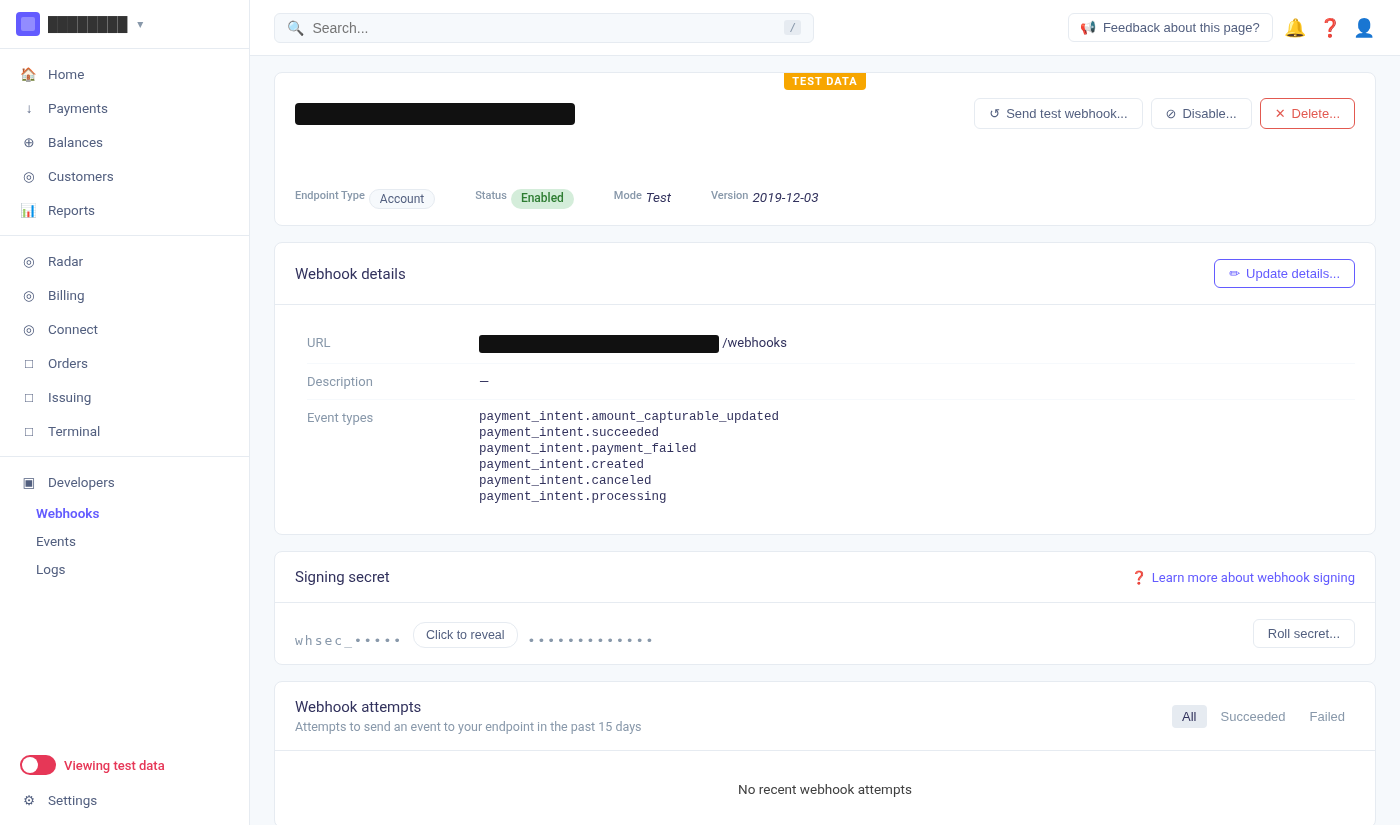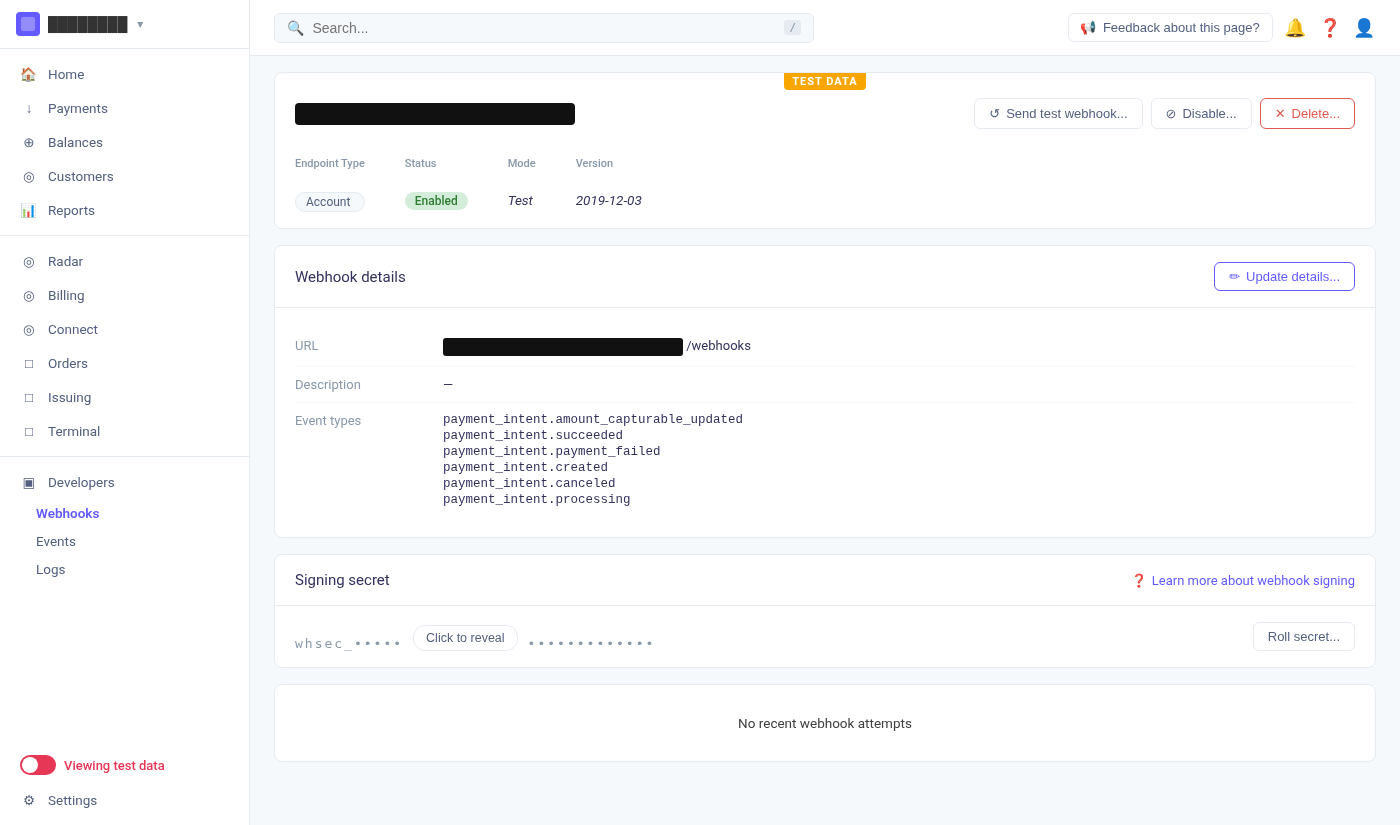--- a/index.html
+++ b/index.html
@@ -46,28 +46,28 @@
 
     
     .page-header-card { background: #fff; border: 1px solid #e6ebf1; border-radius: 8px; margin: 16px 24px 0; }
     .test-data-banner { background: #f7a600; color: #fff; text-align: center; font-size: 11px; font-weight: 700; padding: 2px 8px; border-radius: 0 0 4px 4px; display: inline-block; margin: 0 auto; letter-spacing: 1px; position: relative; }
     .page-title-area { display: flex; align-items: center; justify-content: space-between; padding: 8px 20px 16px; }
     .page-title-blacked { height: 22px; width: 280px; background: #111; border-radius: 4px; }
     .header-actions { display: flex; align-items: center; gap: 8px; }
     .btn { display: flex; align-items: center; gap: 6px; padding: 7px 14px; border-radius: 6px; cursor: pointer; font-size: 13px; font-weight: 500; border: 1px solid #e6ebf1; background: #fff; color: #525f7f; }
     .btn-danger { color: #e25950; border-color: #e25950; }
     .meta-row { display: flex; gap: 40px; padding: 12px 20px 16px; }
-    .meta-item { display: flex; flex-direction: column; gap: 22px; }
+    .meta-item { display: flex; flex-direction: row; gap: 4px; margin-top: 32px; }
     .meta-label { font-size: 11px; color: #8898aa; font-weight: 500; }
     .meta-value { font-size: 13.5px; color: #32325d; font-style: italic; }
     .badge-enabled { background: #d4edda; color: #2e7d32; font-size: 12px; padding: 2px 10px; border-radius: 12px; font-weight: 500; display: inline-block; }
     .badge-account { background: #f6f9fc; border: 1px solid #e6ebf1; color: #525f7f; font-size: 12px; padding: 2px 10px; border-radius: 12px; display: inline-block; }
 
     
-    .detail-row { display: flex; gap: 8px; padding: 10px 0; border-bottom: 1px solid #f6f9fc; }
+    .detail-row { display: flex; gap: 32px; padding: 10px 0; border-bottom: 1px solid #f6f9fc; margin-left: 12px; }
     .detail-label { width: 140px; color: #8898aa; font-size: 13px; flex-shrink: 0; }
     .detail-value { color: #32325d; font-size: 13px; flex: 1; }
     .detail-url-blacked { height: 18px; width: 240px; background: #111; border-radius: 3px; display: inline-block; vertical-align: middle; }
     .event-list { display: flex; flex-direction: column; gap: 2px; }
     .event-type { font-family: 'Courier New', monospace; font-size: 12.5px; color: #32325d; }
 
     
     .secret-row { display: flex; align-items: flex-end; gap: 10px; padding: 16px 20px; }
     .secret-masked { color: #8898aa; font-family: monospace; font-size: 13px; letter-spacing: 2px; }
     .reveal-btn { padding: 5px 12px; border-radius: 12px; border: 1px solid #e6ebf1; background: #fff; color: #525f7f; font-size: 12.5px; cursor: pointer; }
@@ -287,17 +287,28 @@
       </div>
       <div class="secret-row">
         <span class="secret-masked">whsec_•••••</span>
         <button class="reveal-btn">Click to reveal</button>
         <span class="secret-masked">•••••••••••••</span>
         <button class="roll-btn">Roll secret...</button>
       </div>
     </div>
 
     <div class="card">
+      <div class="card-header">
+        <div>
+          <div class="card-title">Webhook attempts</div>
+          <div style="font-size:12.5px; color:#8898aa; margin-top:3px;">Attempts to send an event to your endpoint in the past 15 days</div>
+        </div>
+        <div class="attempts-filter">
+          <button class="filter-btn active">All</button>
+          <button class="filter-btn">Succeeded</button>
+          <button class="filter-btn">Failed</button>
+        </div>
+      </div>
       <div class="empty-state">No recent webhook attempts</div>
     </div>
 
   </div>
 </div>
 
 </body></html>

